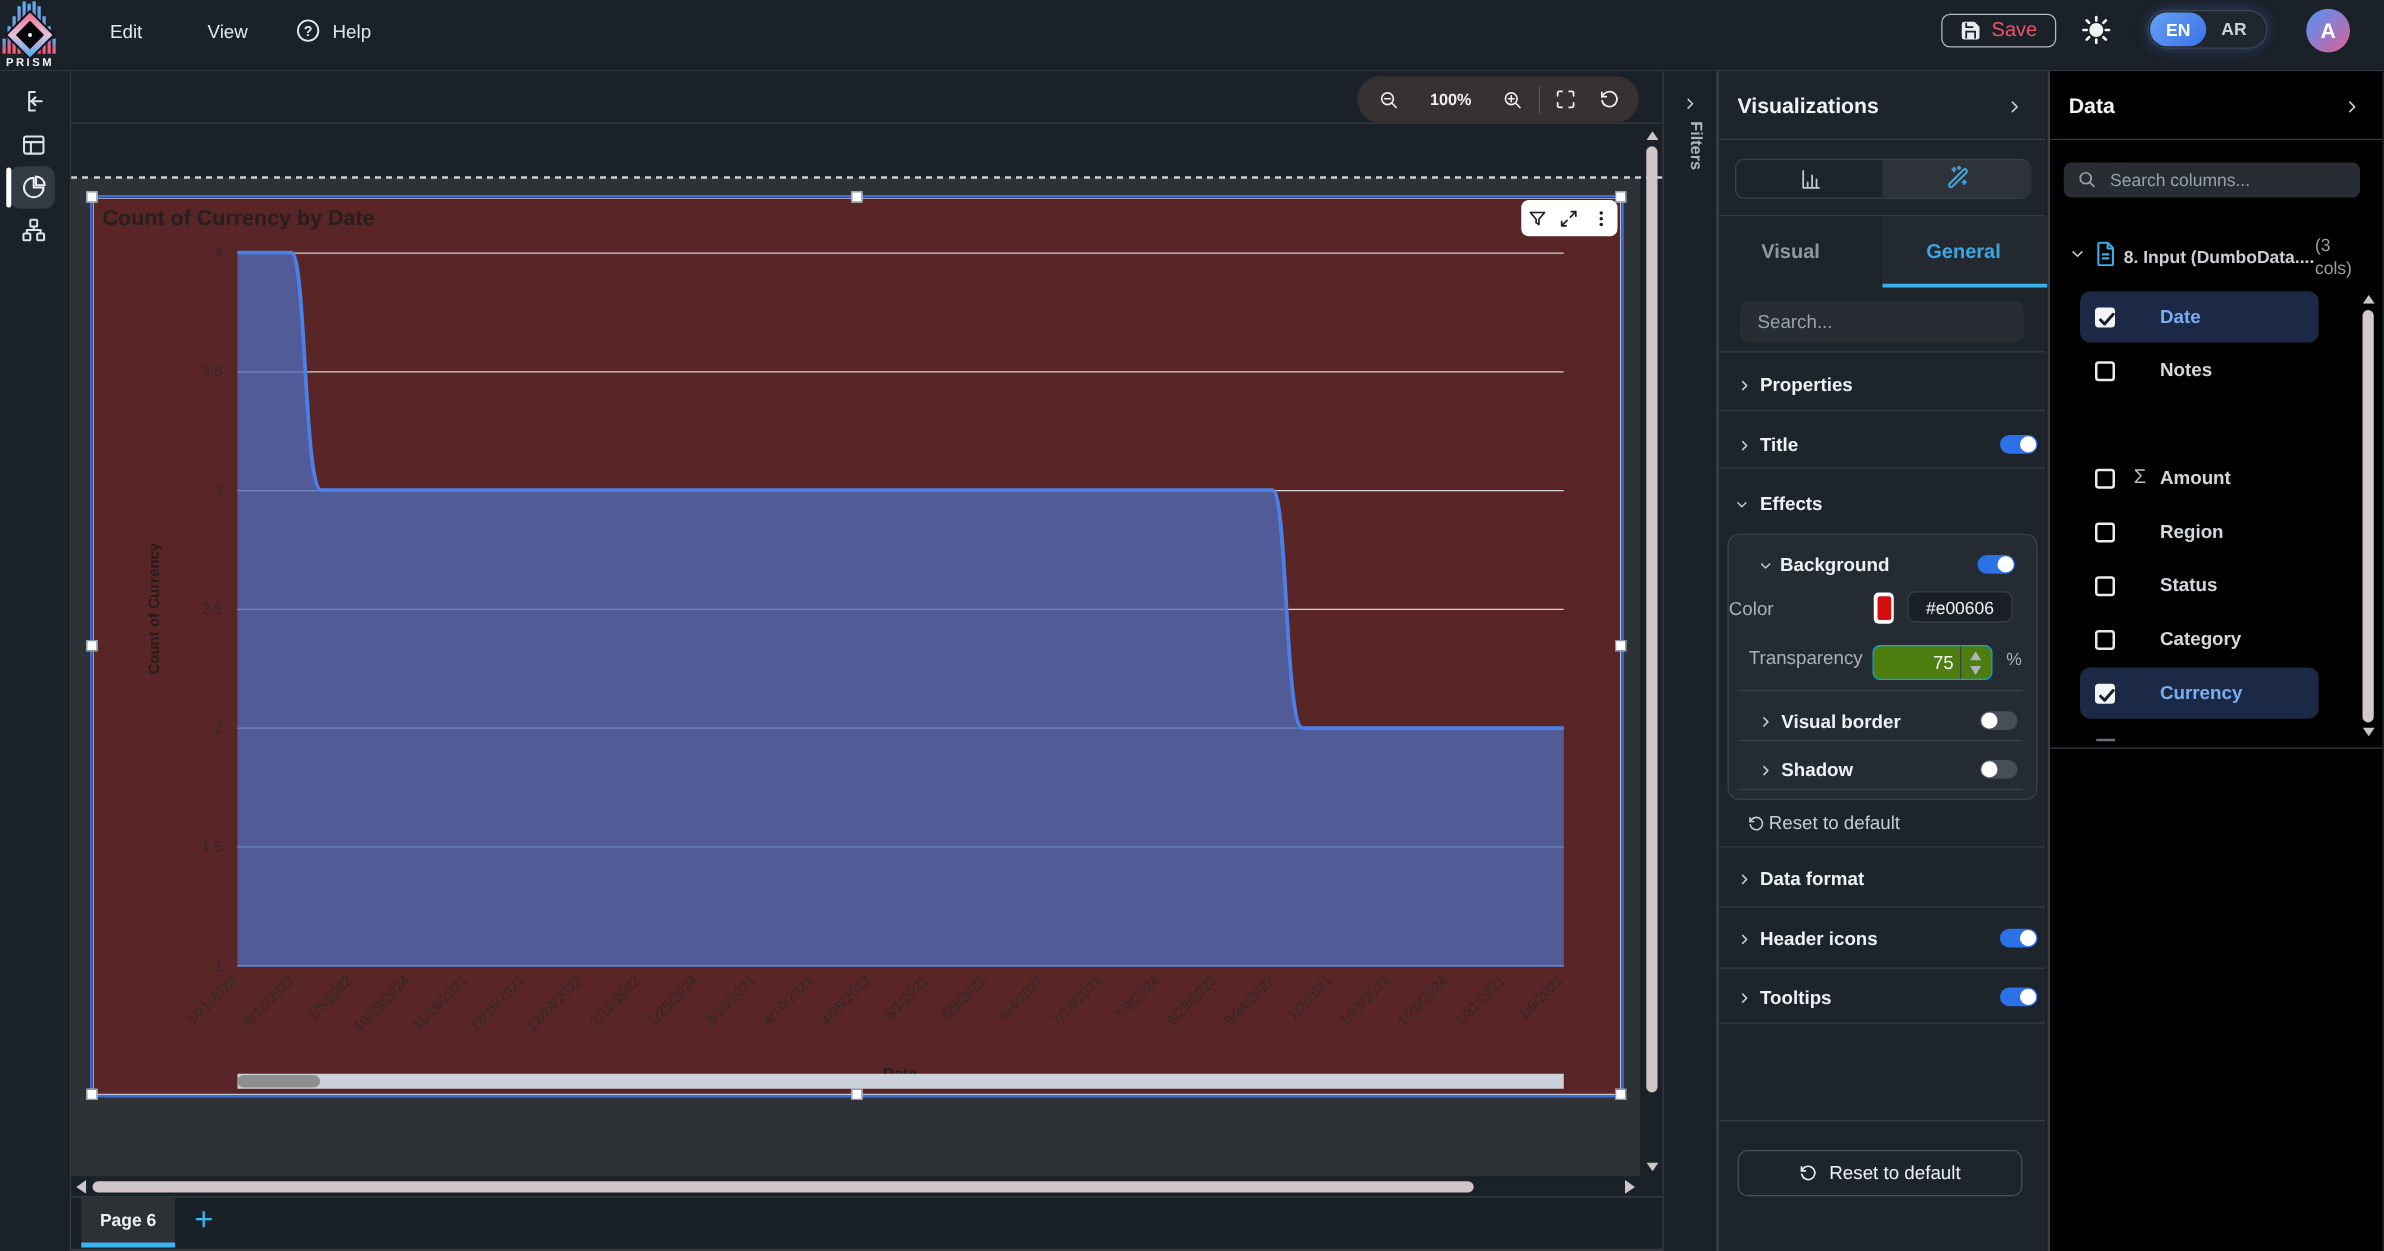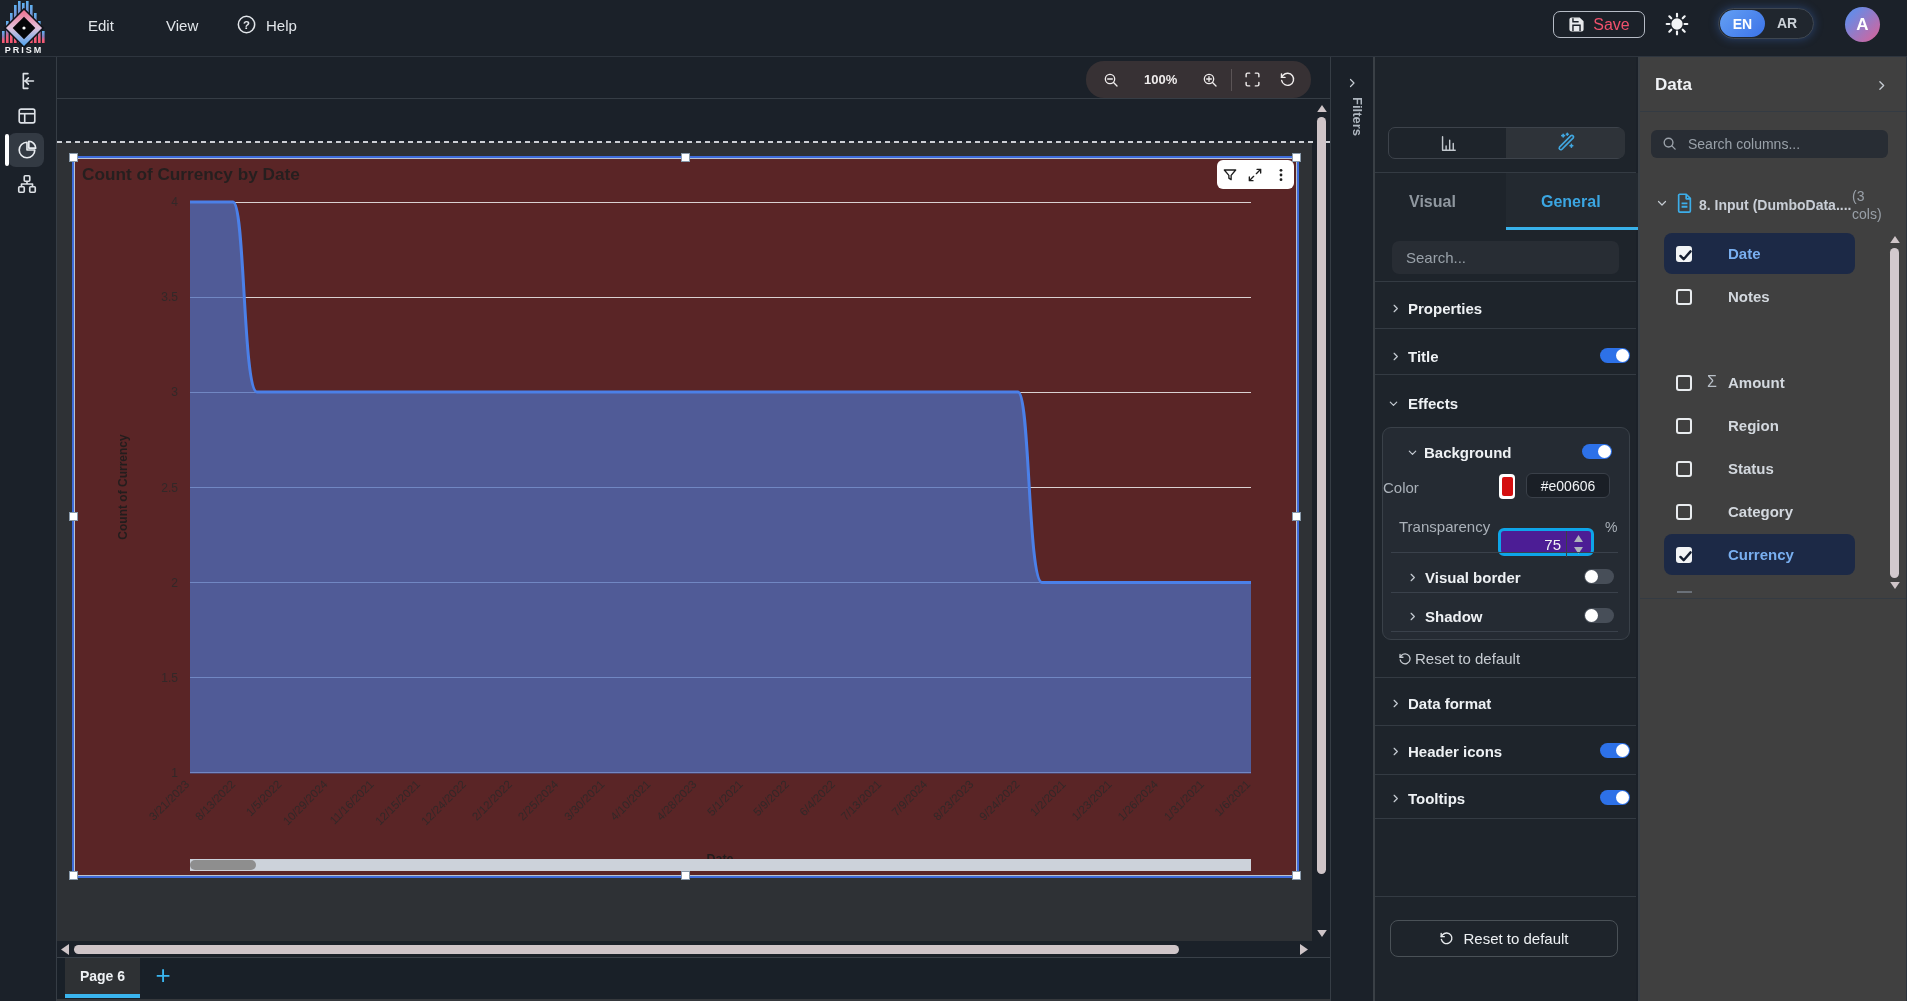--- a/index.html
+++ b/index.html
@@ -42,21 +42,21 @@
 #widget { position:absolute; left:17px; top:101px; width:1223px; height:718px; background:#5a2526; }
 .handle { position:absolute; width:9px; height:9px; background:#fff; border:1px solid #8899aa; z-index:5; }
 #hdricons { position:absolute; left:1143px; top:2px; width:77px; height:29px; background:#fff; border-radius:6px; display:flex; align-items:center; justify-content:space-around; z-index:4; }
 #selbox { position:absolute; left:15px; top:99px; width:1227px; height:722px; border:2px solid #3f6cdb; box-shadow:inset 0 0 0 1px #b9c2cf; pointer-events:none; }
 
 
 #fstrip { left:1330px; top:57px; width:43px; height:944px; background:#1b2129; border-left:1px solid #363d45; }
 
 #ftext { position:absolute; left:10px; top:40px; width:24px; color:#aeb6bf; font-size:13px; font-weight:bold; writing-mode:vertical-rl; }
 #vizpanel { left:1373px; top:57px; width:263px; height:944px; background:#1e242b; border-left:2px solid #3a4046; }
-#datapanel { left:1638px; top:57px; width:269px; height:944px; background:#404040; border-left:2px solid #3a4046; border-right:1px solid #2b323b; }
+#datapanel { left:1638px; top:57px; width:269px; height:944px; background:#000000; border-left:2px solid #3a4046; border-right:1px solid #2b323b; }
 .phead { position:absolute; left:0; top:0; width:100%; height:55px; border-bottom:1px solid #343b43; }
 .phead b { position:absolute; left:15px; top:18px; color:#f0f2f5; font-size:17px; }
 .srow { position:absolute; left:0; width:100%; color:#eef1f4; font-size:15px; font-weight:bold; }
 .chev { color:#c6ccd3; }
 .toggle { position:absolute; width:30px; height:15px; border-radius:8px; }
 .tg-on { background:#2d71e8; }
 .tg-off { background:#474e58; }
 .toggle i { position:absolute; top:1px; width:13px; height:13px; border-radius:50%; background:#fff; }
 .tg-on i { left:16px; } .tg-off i { left:1px; }
 .sep { position:absolute; left:0; width:100%; border-top:1px solid #343b43; }
@@ -290,20 +290,26 @@
       <div id="plus">+</div>
     </div>
   </div>
   <div id="fstrip" class="abs">
     <svg class="chev" width="12" height="12" viewBox="0 0 24 24" style="position:absolute;left:15px;top:20px" fill="none" stroke="#c6ccd3" stroke-width="2.4" stroke-linecap="round" stroke-linejoin="round">
         <path d="M9 5l7 7-7 7"></path>
       </svg>
     <div id="ftext">Filters</div>
   </div>
   <div id="vizpanel" class="abs">
+    <div class="phead">
+        <b>Visualizations</b>
+      <svg width="13" height="13" viewBox="0 0 24 24" style="position:absolute;right:18px;top:22px" fill="none" stroke="#c6ccd3" stroke-width="2.4" stroke-linecap="round" stroke-linejoin="round">
+          <path d="M9 5l7 7-7 7"></path>
+        </svg>
+    </div>
     <div style="position:absolute;left:13px;top:70px;width:236px;height:32px;border:1px solid #3d434b;border-radius:7px">
       <div style="position:absolute;left:117px;top:0;width:119px;height:30px;background:#2e3339;border-radius:0 6px 6px 0"></div>
       <svg width="19" height="19" viewBox="0 0 24 24" style="position:absolute;left:50px;top:6px" fill="none" stroke="#c3c9cf" stroke-width="1.8" stroke-linecap="round" stroke-linejoin="round">
         <path d="M4.5 3.5v17h16"></path>
           <path d="M9 20v-5M13.5 20V8M18 20v-8"></path>
       </svg>
       <svg width="22" height="22" viewBox="0 0 24 24" style="position:absolute;left:165px;top:4px" fill="none" stroke="#41a7e0" stroke-width="1.8" stroke-linecap="round" stroke-linejoin="round">
         <path d="M5 19.5L17.5 7a1.8 1.8 0 0 1 2.5 2.5L7.5 22A1.8 1.8 0 0 1 5 19.5z" transform="translate(1,-3)"></path>
         <path d="M9 3.5v3M7.5 5h3M18 14.5v3M16.5 16h3M13.5 2.5v2M12.5 3.5h2" transform="translate(1,-1)"></path>
       </svg>
@@ -346,21 +352,21 @@
           <span style="position:absolute;left:41px">Background</span>
           <span class="toggle tg-on" style="left:199px;top:0px">
             <i></i>
           </span>
         </div>
       <div style="position:absolute;left:0;top:51px;color:#aab1b9;font-size:15px">Color</div>
       <div style="position:absolute;left:116px;top:46px;width:16px;height:25px;background:#fff;border-radius:4px"></div>
       <div style="position:absolute;left:118.5px;top:49px;width:11px;height:19px;background:#d40f10;border-radius:2px"></div>
       <div style="position:absolute;left:143px;top:45px;width:84px;height:25px;background:#1a1f26;border:1px solid #3a4049;border-radius:6px;color:#f0f2f4;font-size:14px;line-height:24px;text-align:center">#e00606</div>
       <div style="position:absolute;left:16px;top:90px;color:#aab1b9;font-size:15px">Transparency</div>
-      <div style="position:absolute;left:115px;top:100px;width:96px;height:28px;background:#4c1d95;border:3px solid #0ea5e9;border-radius:6px">
+      <div style="position:absolute;left:115px;top:88px;width:96px;height:28px;background:#4d7c0f;border:1px solid #0ea5e9;border-radius:6px">
         <span style="position:absolute;right:30px;top:5px;color:#f0f2f4;font-size:15px">75</span>
         <div style="position:absolute;right:24px;top:0;width:1px;height:26px;background:#3a4049"></div>
         <svg width="11" height="8" viewBox="0 0 12 9" style="position:absolute;right:7px;top:4px">
             <path d="M6 0l5 8H1z" fill="#aeb4bc"></path>
           </svg>
         <svg width="11" height="8" viewBox="0 0 12 9" style="position:absolute;right:7px;top:15px">
             <path d="M6 9l5-8H1z" fill="#aeb4bc"></path>
           </svg>
       </div>
       <div style="position:absolute;left:222px;top:91px;color:#aab1b9;font-size:14px">%</div>

